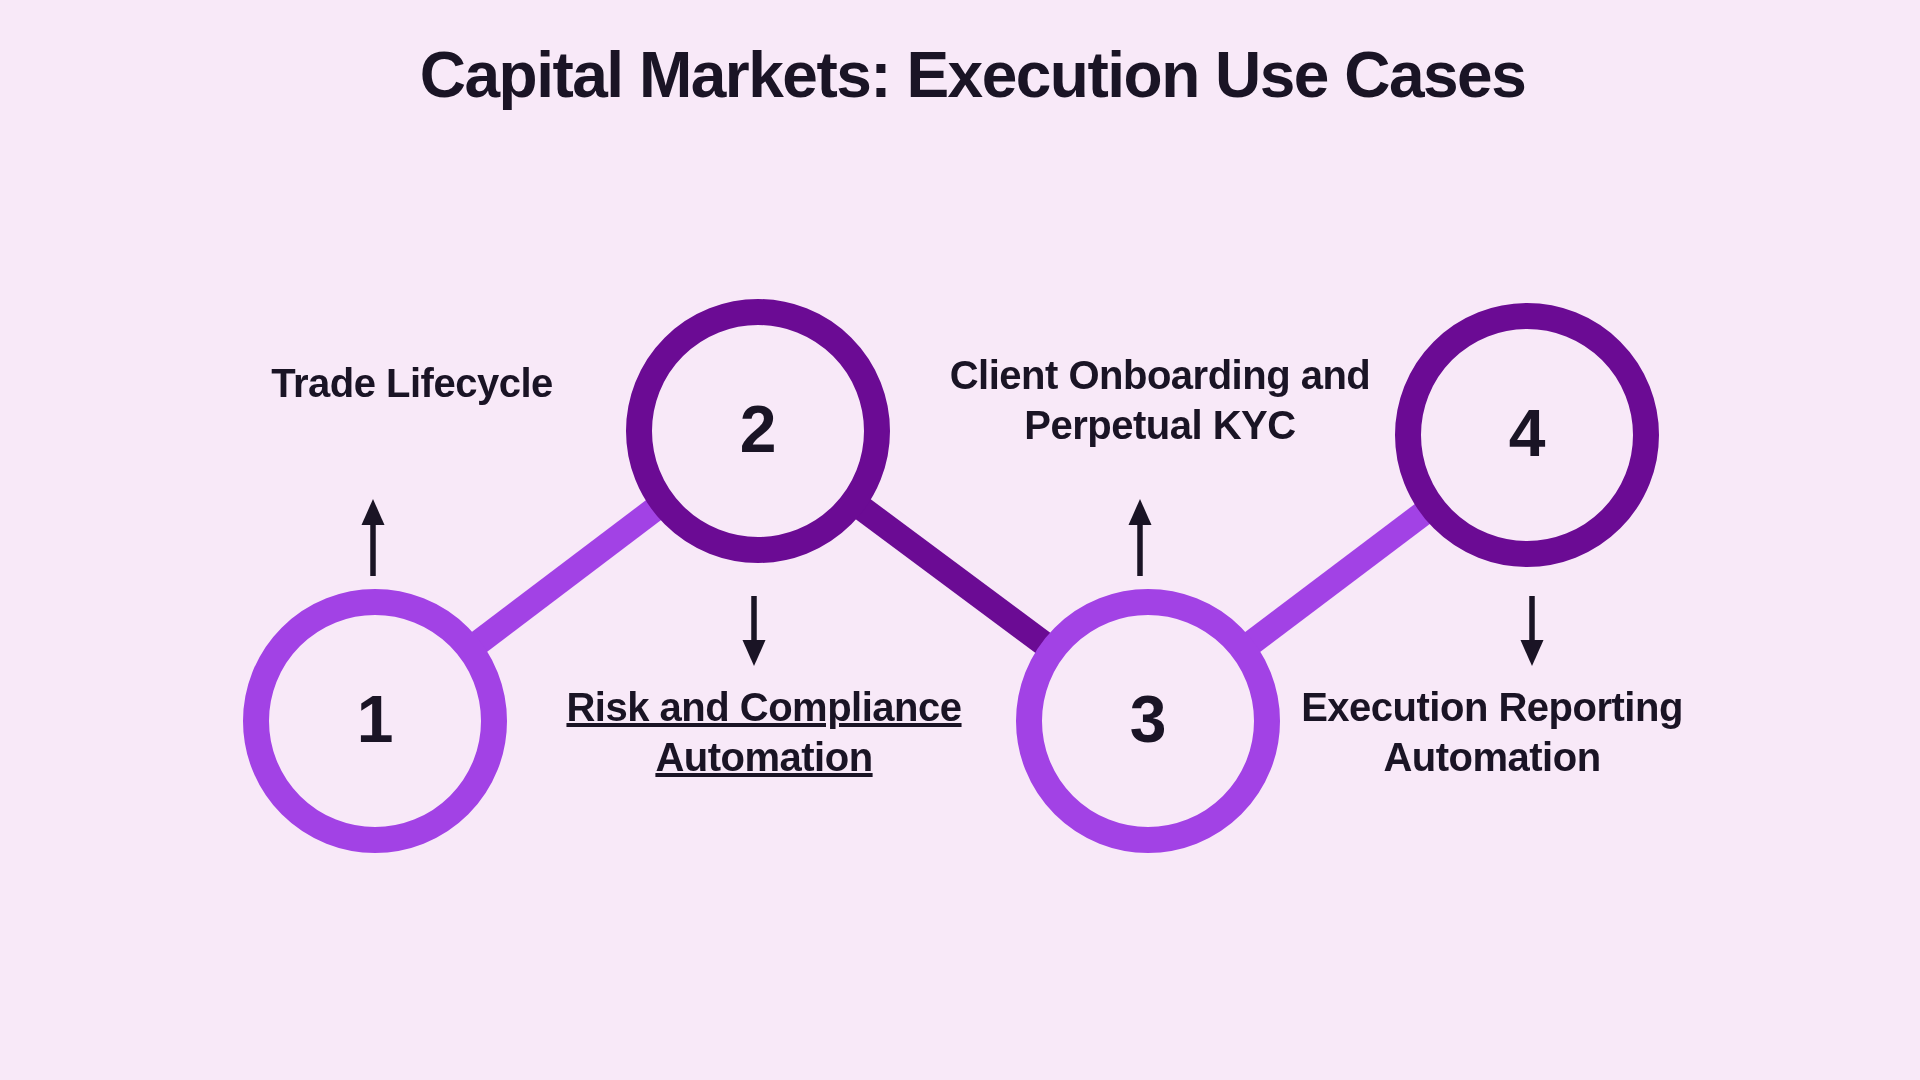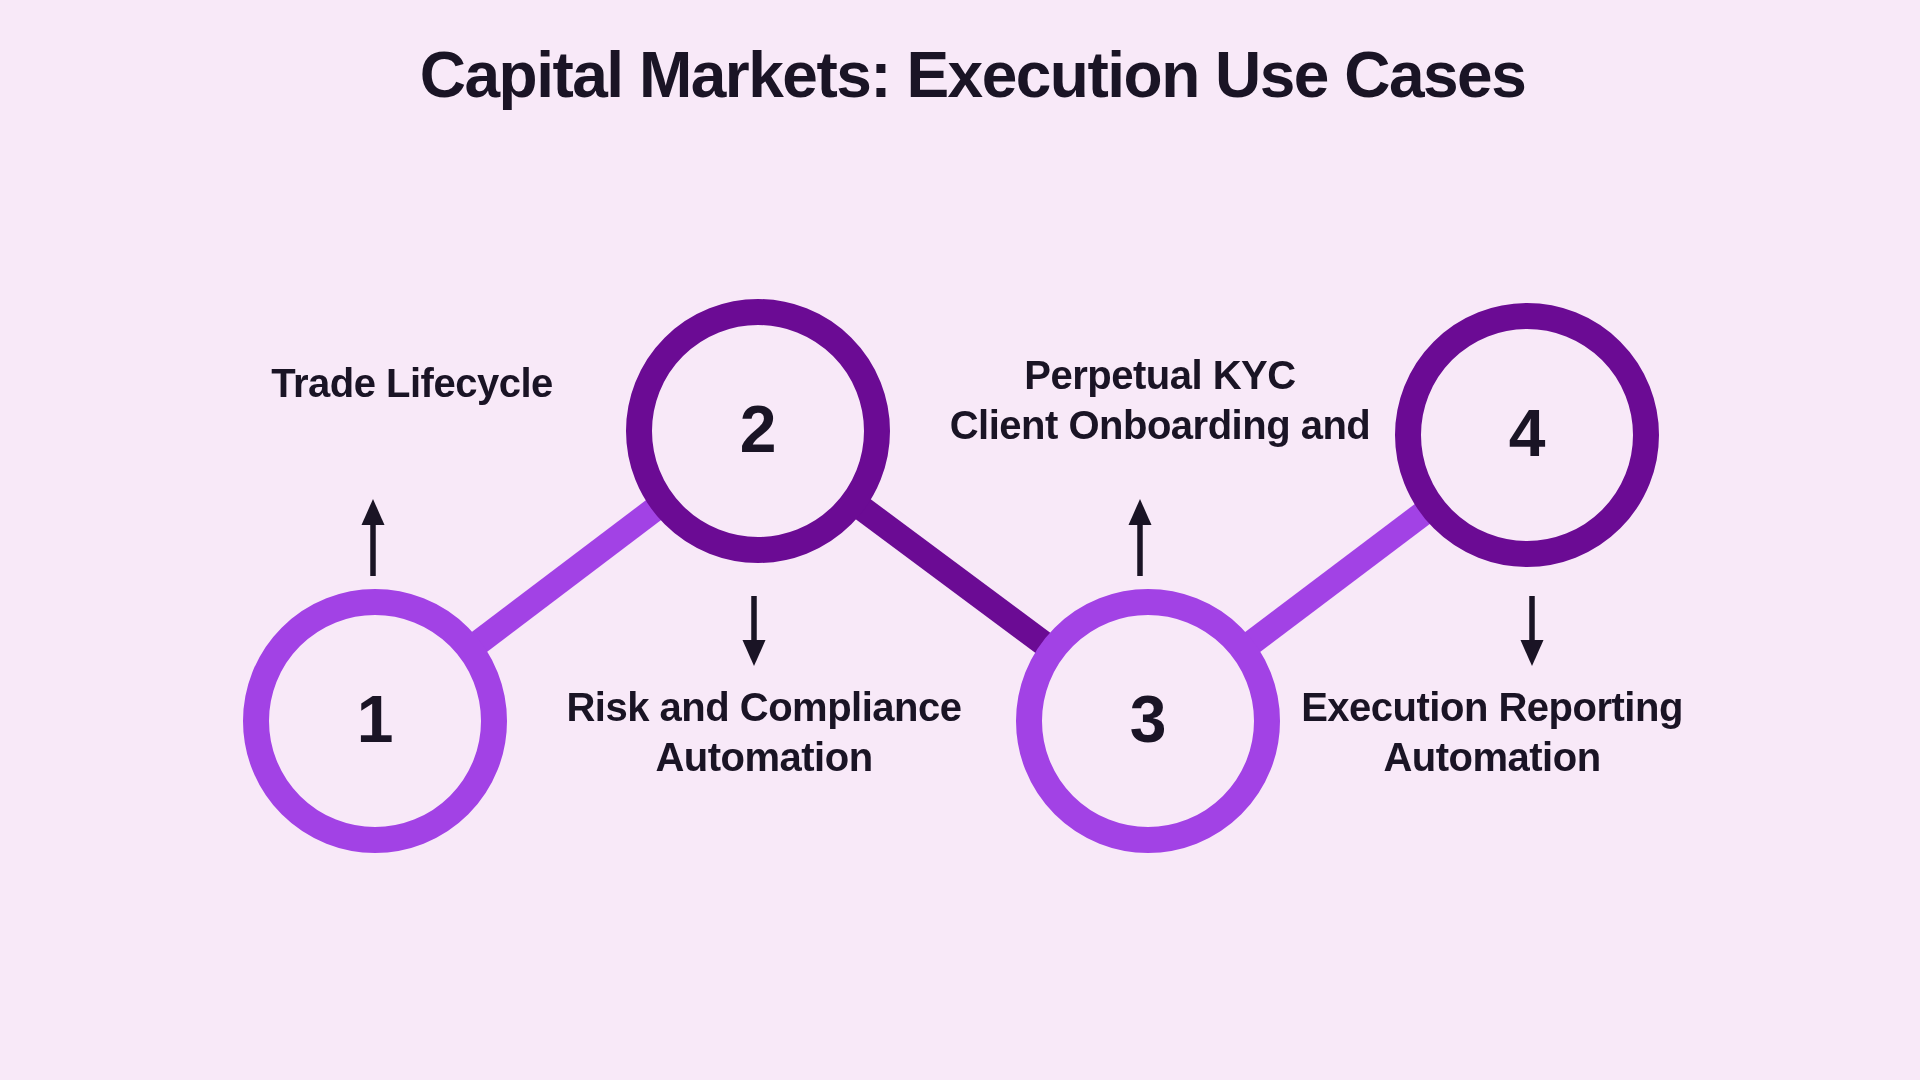--- a/index.html
+++ b/index.html
@@ -62,21 +62,21 @@
     transform: translateX(-50%);
     text-align: center;
     font-size: 40px;
     font-weight: 700;
     letter-spacing: -0.5px;
     line-height: 1.25;
     white-space: nowrap;
     color: var(--ink, #1A1425);
   }
   .label-1 { left: 375px;  top: 358px; margin-left: 37px; }
-  .label-2 { left: 764px;  top: 682px; }
+  .label-2 { left: 764px;  top: 682px; text-decoration: underline; }
   .label-3 { left: 1160px; top: 350px; }
   .label-4 { left: 1492px; top: 682px; }
   .circle-1 { left: 243px;  top: 589px; }
   .circle-2 { left: 626px;  top: 299px; }
   .circle-3 { left: 1016px; top: 589px; }
   .circle-4 { left: 1395px; top: 303px; }
 </style>
 </head>
 <body>
 
@@ -124,21 +124,21 @@
   </svg>
 
   <div class="step-label label-1">
     <div>Trade Lifecycle</div>
   </div>
   <div class="step-label label-2">
     <div>Risk and Compliance</div>
     <div>Automation</div>
   </div>
   <div class="step-label label-3">
+    <div>Client Onboarding and</div>
     <div>Perpetual KYC</div>
-    <div>Client Onboarding and</div>
   </div>
   <div class="step-label label-4">
     <div>Execution Reporting</div>
     <div>Automation</div>
   </div>
 
 </div>
 
 </body></html>

